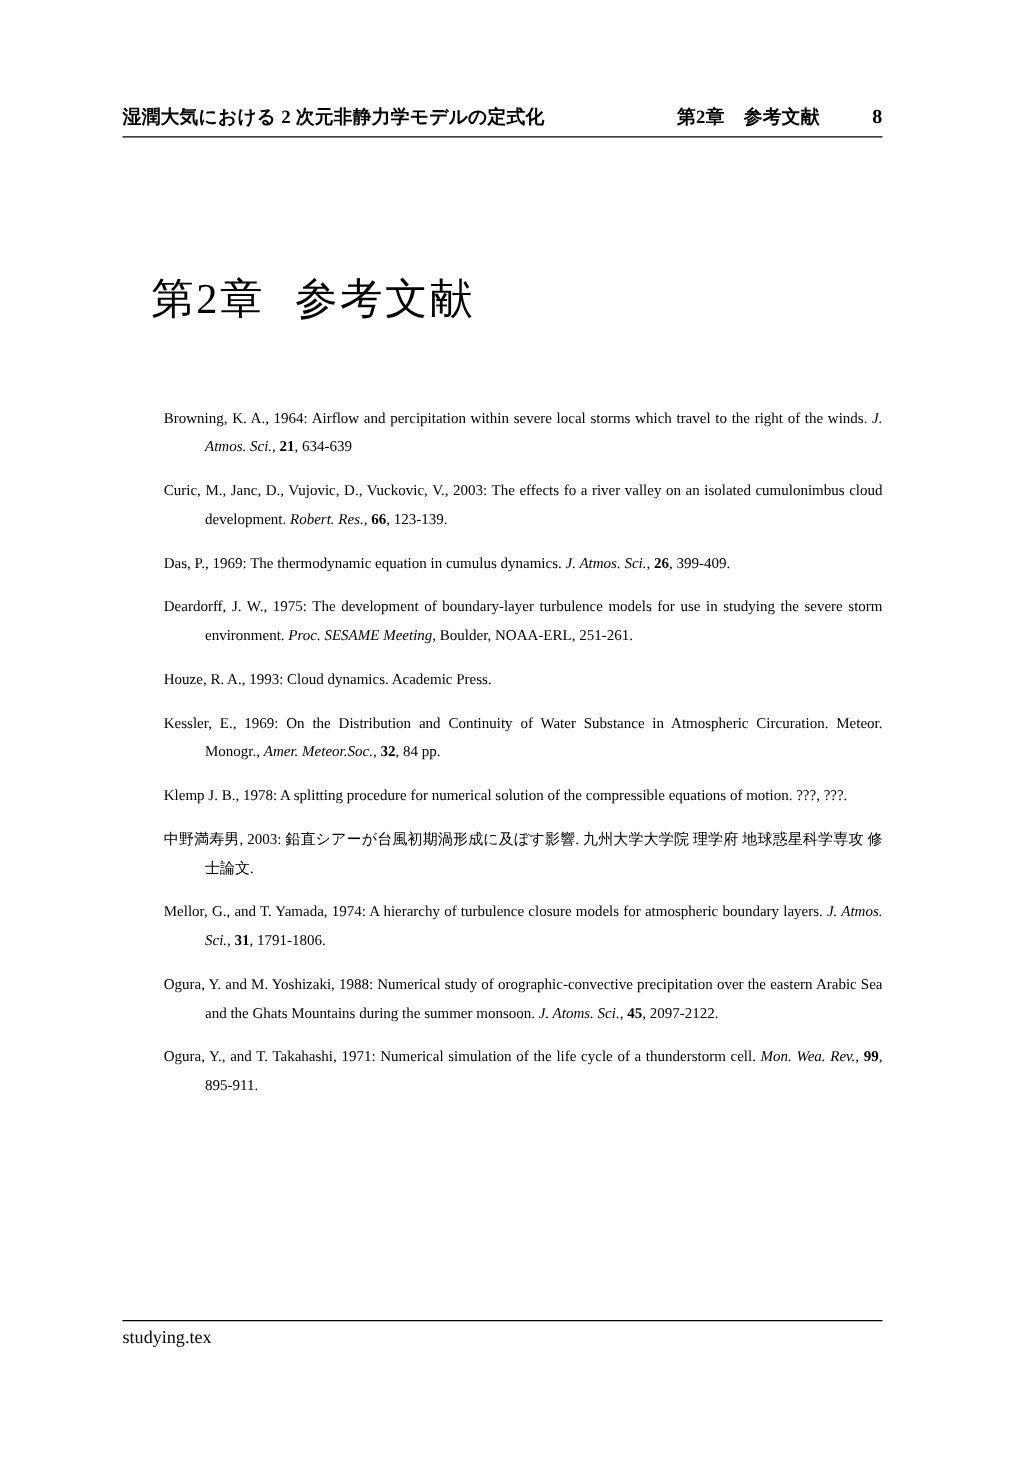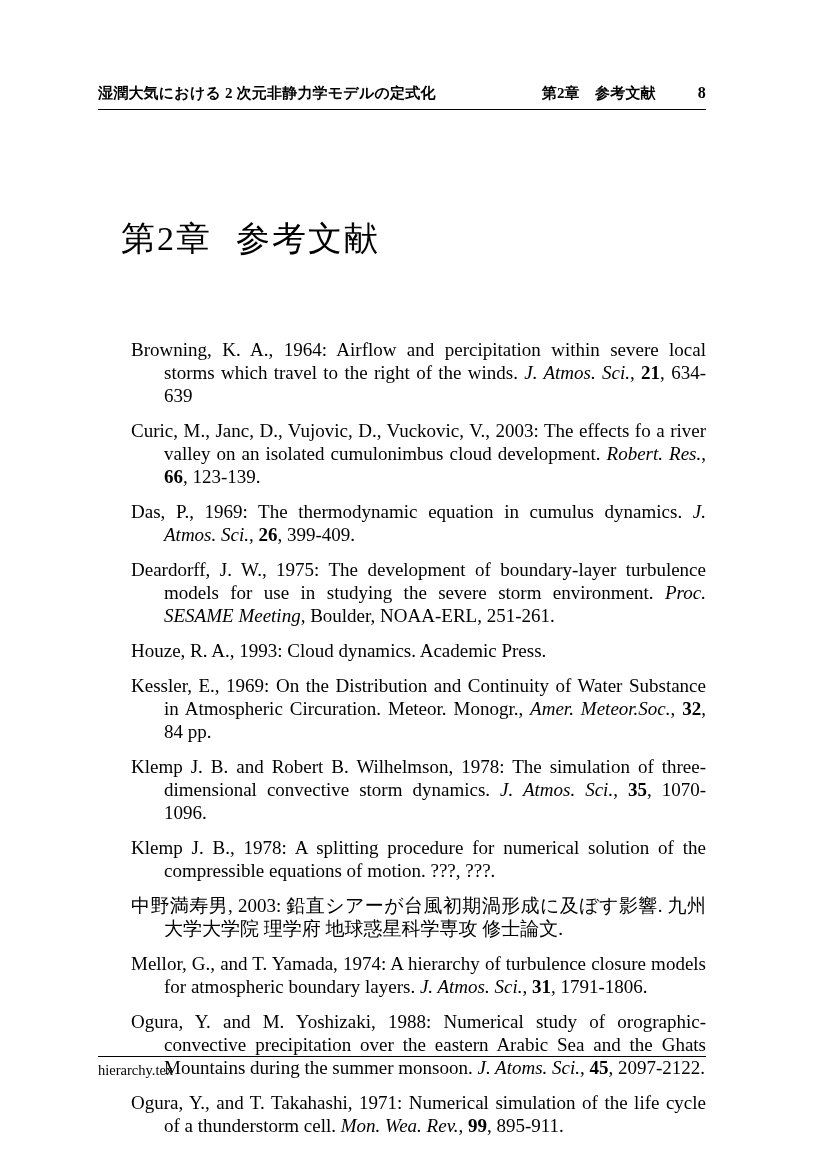--- a/index.html
+++ b/index.html
@@ -48,23 +48,23 @@
     gap: 24px;
     font-size: 34px;
     font-weight: normal;
     letter-spacing: 2px;
   }
 
   
   .references {
     position: absolute;
     left: 131px;
-    top: 338px;
+    top: 323px;
     width: 575px;
-    font-size: 19px;
+    font-size: 12px;
     line-height: 23px;
     text-align: justify;
   }
   .references p.ref {
     margin: 0 0 12px 0;
     padding-left: 33px;
     text-indent: -33px;
   }
   .references .it { font-style: italic; }
   .references .bf { font-weight: bold; }
@@ -100,25 +100,24 @@
     <span>参考文献</span>
   </div>
 
   <div class="references">
       <p class="ref"><span>Browning, K. A., 1964: Airflow and percipitation within severe local storms which travel to the right of the winds. </span><span class="it">J. Atmos. Sci.</span><span>, </span><span class="bf">21</span><span>, 634-639</span></p>
       <p class="ref"><span>Curic, M., Janc, D., Vujovic, D., Vuckovic, V., 2003: The effects fo a river valley on an isolated cumulonimbus cloud development. </span><span class="it">Robert. Res.</span><span>, </span><span class="bf">66</span><span>, 123-139.</span></p>
       <p class="ref"><span>Das, P., 1969: The thermodynamic equation in cumulus dynamics. </span><span class="it">J. Atmos. Sci.</span><span>, </span><span class="bf">26</span><span>, 399-409.</span></p>
       <p class="ref"><span>Deardorff, J. W., 1975: The development of boundary-layer turbulence models for use in studying the severe storm environment. </span><span class="it">Proc. SESAME Meeting</span><span>, Boulder, NOAA-ERL, 251-261.</span></p>
       <p class="ref"><span>Houze, R. A., 1993: Cloud dynamics. Academic Press.</span></p>
       <p class="ref"><span>Kessler, E., 1969: On the Distribution and Continuity of Water Substance in Atmospheric Circuration. Meteor. Monogr., </span><span class="it">Amer. Meteor.Soc.</span><span>, </span><span class="bf">32</span><span>, 84 pp.</span></p>
-      <p class="ref"><span>Klemp J. B. and Robert B. Wilhelmson, 1978: The simulation of three-dimensional convective storm dynamics. </span><span class="it">J. Atmos. Sci.</span><span>, </span><span class="bf">35</span><span>, 1070-1096.</span></p>
       <p class="ref"><span>Klemp J. B., 1978: A splitting procedure for numerical solution of the compressible equations of motion. ???, ???.</span></p>
       <p class="ref"><span>中野満寿男, 2003: 鉛直シアーが台風初期渦形成に及ぼす影響. 九州大学大学院 理学府 地球惑星科学専攻 修士論文.</span></p>
       <p class="ref"><span>Mellor, G., and T. Yamada, 1974: A hierarchy of turbulence closure models for atmospheric boundary layers. </span><span class="it">J. Atmos. Sci.</span><span>, </span><span class="bf">31</span><span>, 1791-1806.</span></p>
       <p class="ref"><span>Ogura, Y. and M. Yoshizaki, 1988: Numerical study of orographic-convective precipitation over the eastern Arabic Sea and the Ghats Mountains during the summer monsoon. </span><span class="it">J. Atoms. Sci.</span><span>, </span><span class="bf">45</span><span>, 2097-2122.</span></p>
       <p class="ref"><span>Ogura, Y., and T. Takahashi, 1971: Numerical simulation of the life cycle of a thunderstorm cell. </span><span class="it">Mon. Wea. Rev.</span><span>, </span><span class="bf">99</span><span>, 895-911.</span></p>
     </div>
 
   <div class="page-footer">
-    <span>hierarchy.tex</span>
+    <span>studying.tex</span>
   </div>
 
 </div>
 
 </body></html>

